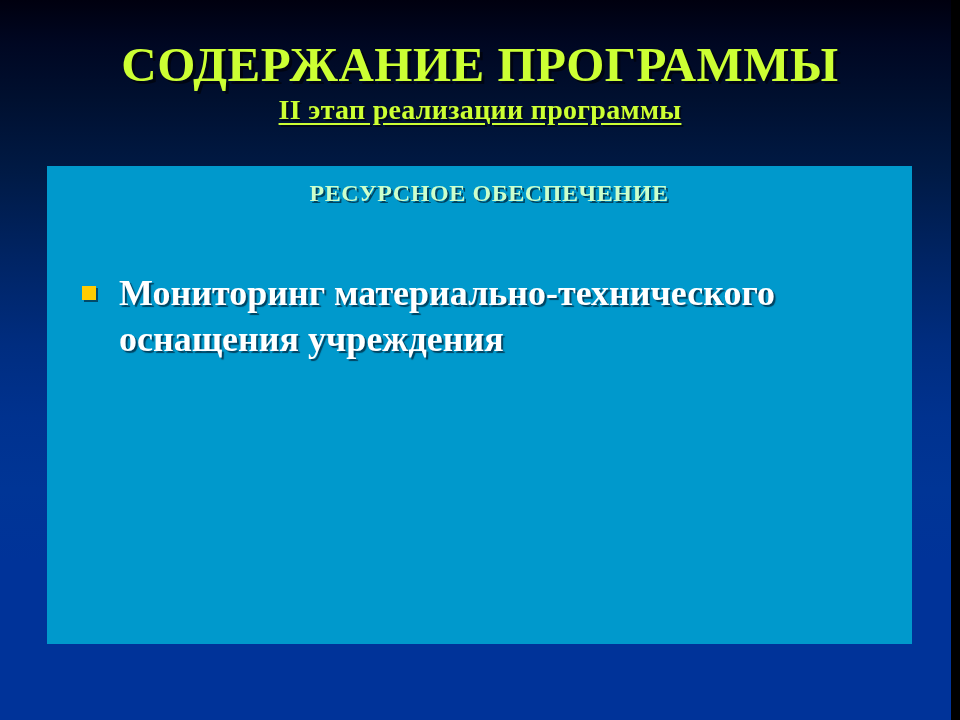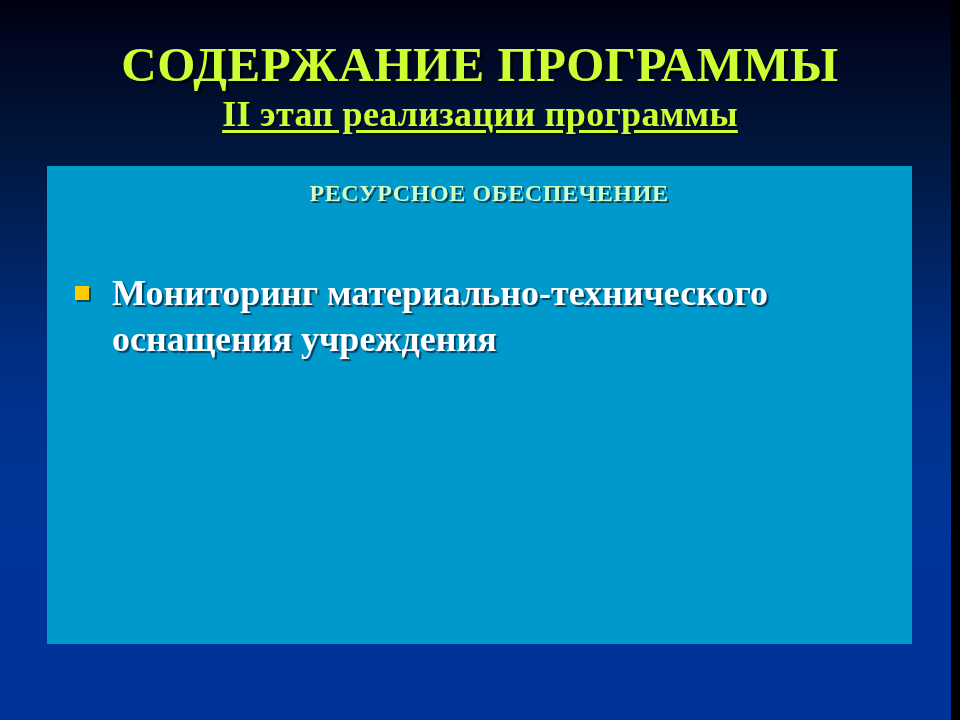--- a/index.html
+++ b/index.html
@@ -44,21 +44,21 @@
     font-weight: bold;
     line-height: 1.02;
     letter-spacing: 0.5px;
     color: #ccff33;
     text-shadow: 3px 3px 0 rgba(0, 0, 0, 0.55);
     white-space: nowrap;
   }
 
   .slide-subtitle {
     margin-top: 5px;
-    font-size: 36px;
+    font-size: 28px;
     font-weight: bold;
     line-height: 1.1;
     letter-spacing: 0.3px;
     color: #ccff33;
     text-decoration: underline;
     text-underline-offset: 4px;
     text-shadow: 2px 2px 0 rgba(0, 0, 0, 0.5);
     white-space: nowrap;
   }
 
@@ -82,21 +82,21 @@
     text-shadow: 2px 2px 0 rgba(0, 40, 60, 0.75);
     white-space: nowrap;
     padding-left: 19px;
   }
 
   .bullet-list {
     margin: 0;
     padding: 0;
     list-style: none;
     position: absolute;
-    left: 20px;
+    left: 27px;
     top: 104px;
     right: 14px;
   }
 
   .bullet-item {
     position: relative;
     padding-left: 45px;
     font-size: 36px;
     font-weight: bold;
     line-height: 46px;

